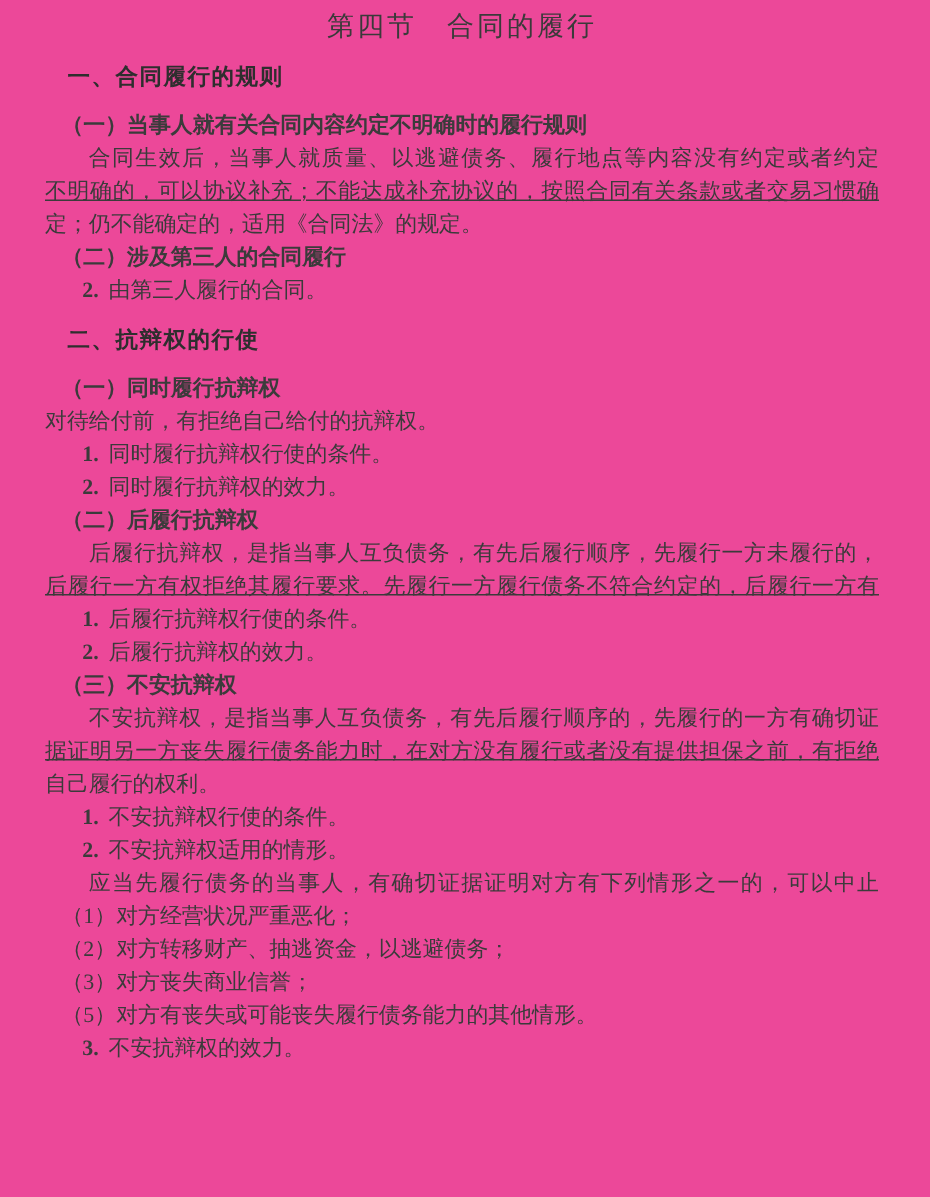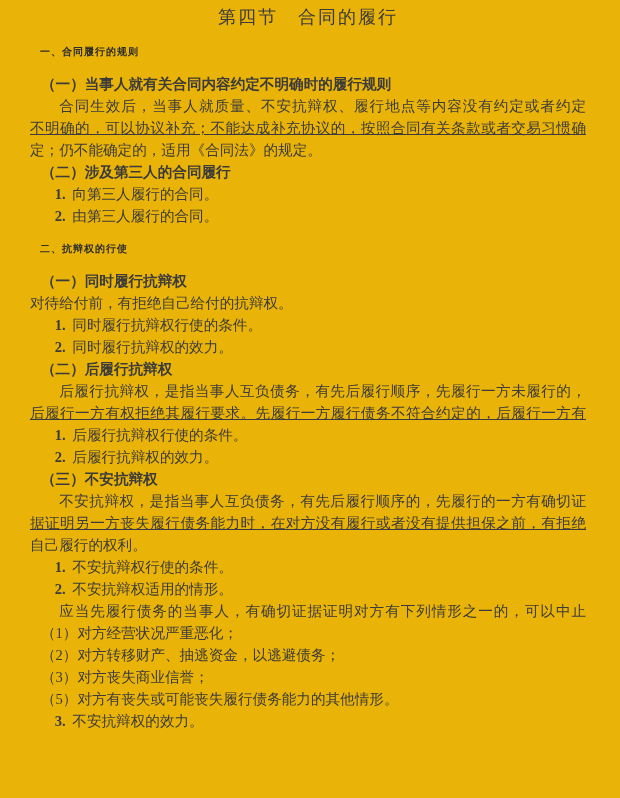--- a/index.html
+++ b/index.html
@@ -7,41 +7,41 @@
     width:620px;height:798px;
     background:#fcfcfc;
     font-family:"Liberation Serif","DejaVu Serif",serif;
     color:#3b3b3b;
     overflow:hidden;
   }
   .page{
     width:620px;height:798px;
     box-sizing:border-box;
     padding:4px 34px 0 30px;
-    background:#eab308;
+    background:#ec4899;
   }
   .title{
     text-align:center;
     font-size:18px;
     line-height:26px;
     letter-spacing:2px;
     color:#3a3a3a;
     font-weight:500;
   }
   .line{
     font-size:14.6px;
     line-height:22px;
     white-space:normal;
     word-break:break-all;
     color:#3b3b3b;
   }
   .h2{
     font-family:"Liberation Sans","DejaVu Sans",sans-serif;
     font-weight:bold;
-    font-size:10px;
+    font-size:15px;
     color:#2e2e2e;
     text-indent:1em;
     margin:11px 0 10px 0;
     letter-spacing:1px;
   }
   .sub{ text-indent:0.75em;font-weight:bold; }
   .bracket{ text-indent:0.75em; }
   .first{
     text-indent:2em;
     text-align:justify;
@@ -60,25 +60,24 @@
   }
 </style>
 </head>
 <body>
 
 <div class="page">
   <div class="title">第四节　合同的履行</div>
   <div>
       <div class="line h2">一、合同履行的规则</div>
       <div class="line sub">（一）当事人就有关合同内容约定不明确时的履行规则</div>
-      <div class="line first">合同生效后，当事人就质量、不安抗辩权、履行地点等内容没有约定或者约定</div>
+      <div class="line first">合同生效后，当事人就质量、以逃避债务、履行地点等内容没有约定或者约定</div>
       <div class="line fill">不明确的，可以协议补充；不能达成补充协议的，按照合同有关条款或者交易习惯确</div>
       <div class="line last">定；仍不能确定的，适用《合同法》的规定。</div>
       <div class="line sub">（二）涉及第三人的合同履行</div>
-      <div class="line item"><span class="num">1.</span><span>向第三人履行的合同。</span></div>
       <div class="line item"><span class="num">2.</span><span>由第三人履行的合同。</span></div>
       <div class="line h2">二、抗辩权的行使</div>
       <div class="line sub">（一）同时履行抗辩权</div>
       <div class="line last">对待给付前，有拒绝自己给付的抗辩权。</div>
       <div class="line item"><span class="num">1.</span><span>同时履行抗辩权行使的条件。</span></div>
       <div class="line item"><span class="num">2.</span><span>同时履行抗辩权的效力。</span></div>
       <div class="line sub">（二）后履行抗辩权</div>
       <div class="line first">后履行抗辩权，是指当事人互负债务，有先后履行顺序，先履行一方未履行的，</div>
       <div class="line fill">后履行一方有权拒绝其履行要求。先履行一方履行债务不符合约定的，后履行一方有</div>
       <div class="line item"><span class="num">1.</span><span>后履行抗辩权行使的条件。</span></div>

